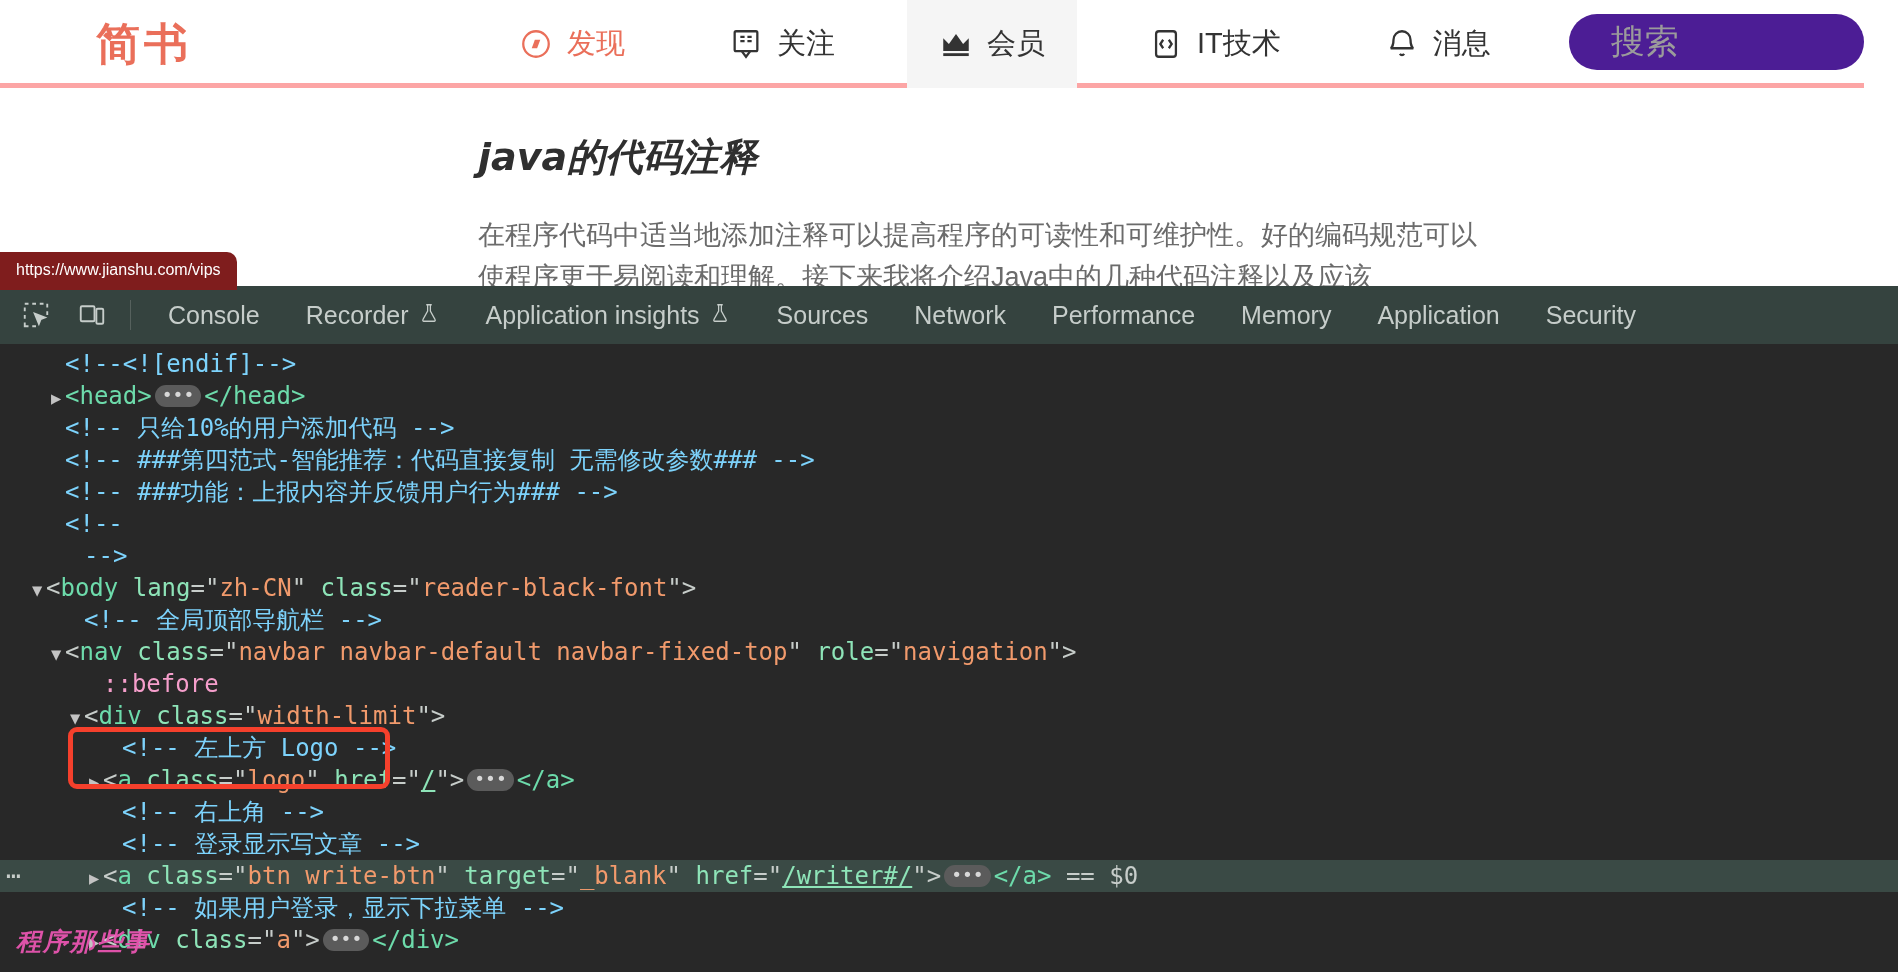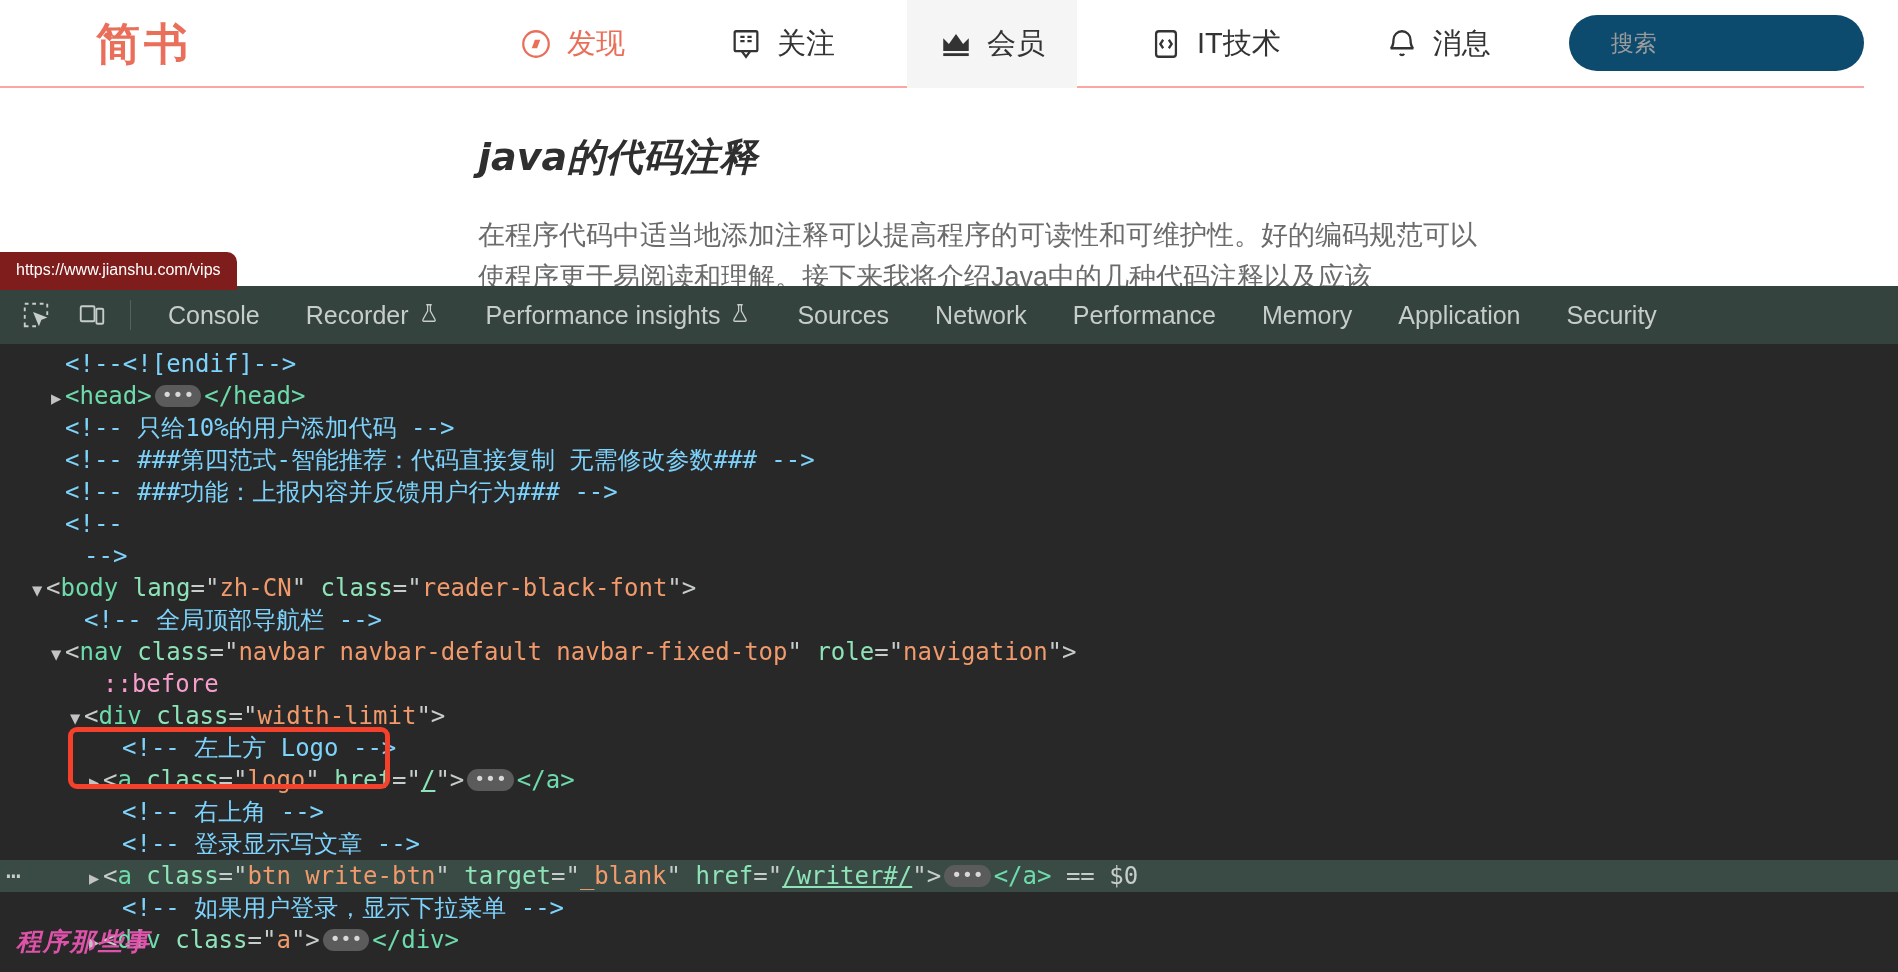--- a/index.html
+++ b/index.html
@@ -10,21 +10,21 @@
     font-family:"Liberation Sans","DejaVu Sans",sans-serif;
     overflow:hidden;
     position:relative;
   }
 
   
   #page-area { position:absolute; left:0; top:0; width:1898px; height:340px; background:#fff; overflow:hidden; }
 
   #navbar {
     position:relative; height:88px; width:1864px;
-    background:#fff; border-bottom:2px solid #fca5a5;
+    background:#fff; border-bottom:5px solid #fca5a5;
     display:flex; align-items:stretch;
   }
   .nav-logo {
     color:#ea6f5a; font-size:44px; font-weight:700;
     letter-spacing:4px; line-height:88px;
     margin-left:96px; width:170px;
     font-family:"DejaVu Sans","Liberation Sans",sans-serif;
   }
   .nav-spacer { flex:0 0 280px; }
   .nav-items { display:flex; align-items:stretch;gap:40px; }
@@ -32,22 +32,22 @@
     display:flex; align-items:center; gap:14px;
     padding:0 32px; height:88px; cursor:pointer;
     font-size:29px; color:#333; white-space:nowrap;
   }
   .nav-item.accent { color:#ea6f5a; }
   .nav-item.active { background:#f5f5f5; }
   .nav-item svg { display:block; }
   .nav-search {
     margin-left:46px; align-self:center;
     width:430px; height:56px; border-radius:28px;
-    background:#0c4a6e; display:flex; align-items:center;
-    padding-left:42px; color:#9b9b9b; font-size:23px;
+    background:#4c1d95; display:flex; align-items:center;
+    padding-left:42px; color:#9b9b9b; font-size:34px;
   }
 
   
   #article { padding-left:478px; padding-top:44px; }
   #article h1 {
     margin:0 0 32px 0; font-size:38px; font-weight:700; color:#2f2f2f;
     font-family:"DejaVu Sans","Liberation Sans",sans-serif;
     font-style:italic;
   }
   #article p {
@@ -234,21 +234,21 @@
         <div class="dt-tab">
           <span>Console</span>
         </div>
         <div class="dt-tab">
           <span>Recorder</span>
           <span><svg width="22" height="22" viewBox="0 0 24 24" fill="none" stroke="#c6cdca" stroke-width="1.4">
               <path d="M9 3h6M10.5 3v7L5.5 19a1.2 1.2 0 0 0 1 2h11a1.2 1.2 0 0 0 1-2l-5-9V3"></path>
             </svg></span>
         </div>
         <div class="dt-tab">
-          <span>Performance insights</span>
+          <span>Application insights</span>
           <span><svg width="22" height="22" viewBox="0 0 24 24" fill="none" stroke="#c6cdca" stroke-width="1.4">
               <path d="M9 3h6M10.5 3v7L5.5 19a1.2 1.2 0 0 0 1 2h11a1.2 1.2 0 0 0 1-2l-5-9V3"></path>
             </svg></span>
         </div>
         <div class="dt-tab">
           <span>Sources</span>
         </div>
         <div class="dt-tab">
           <span>Network</span>
         </div>

